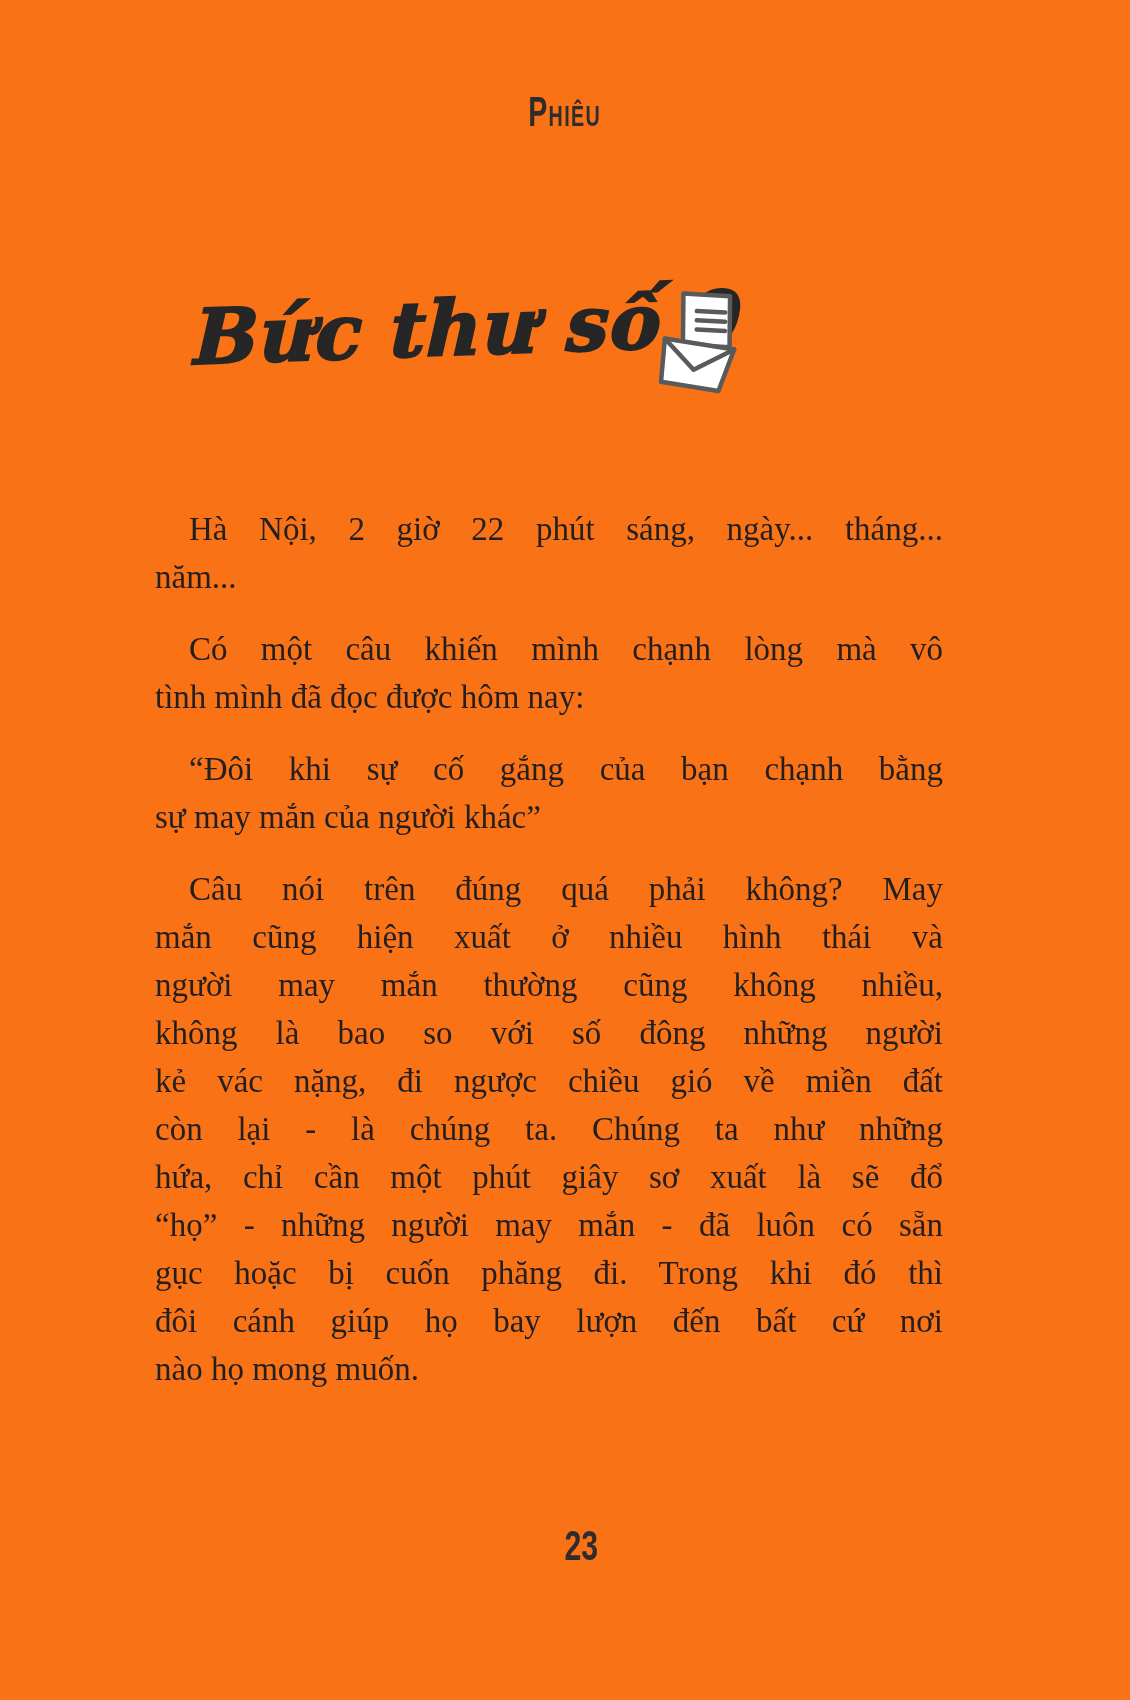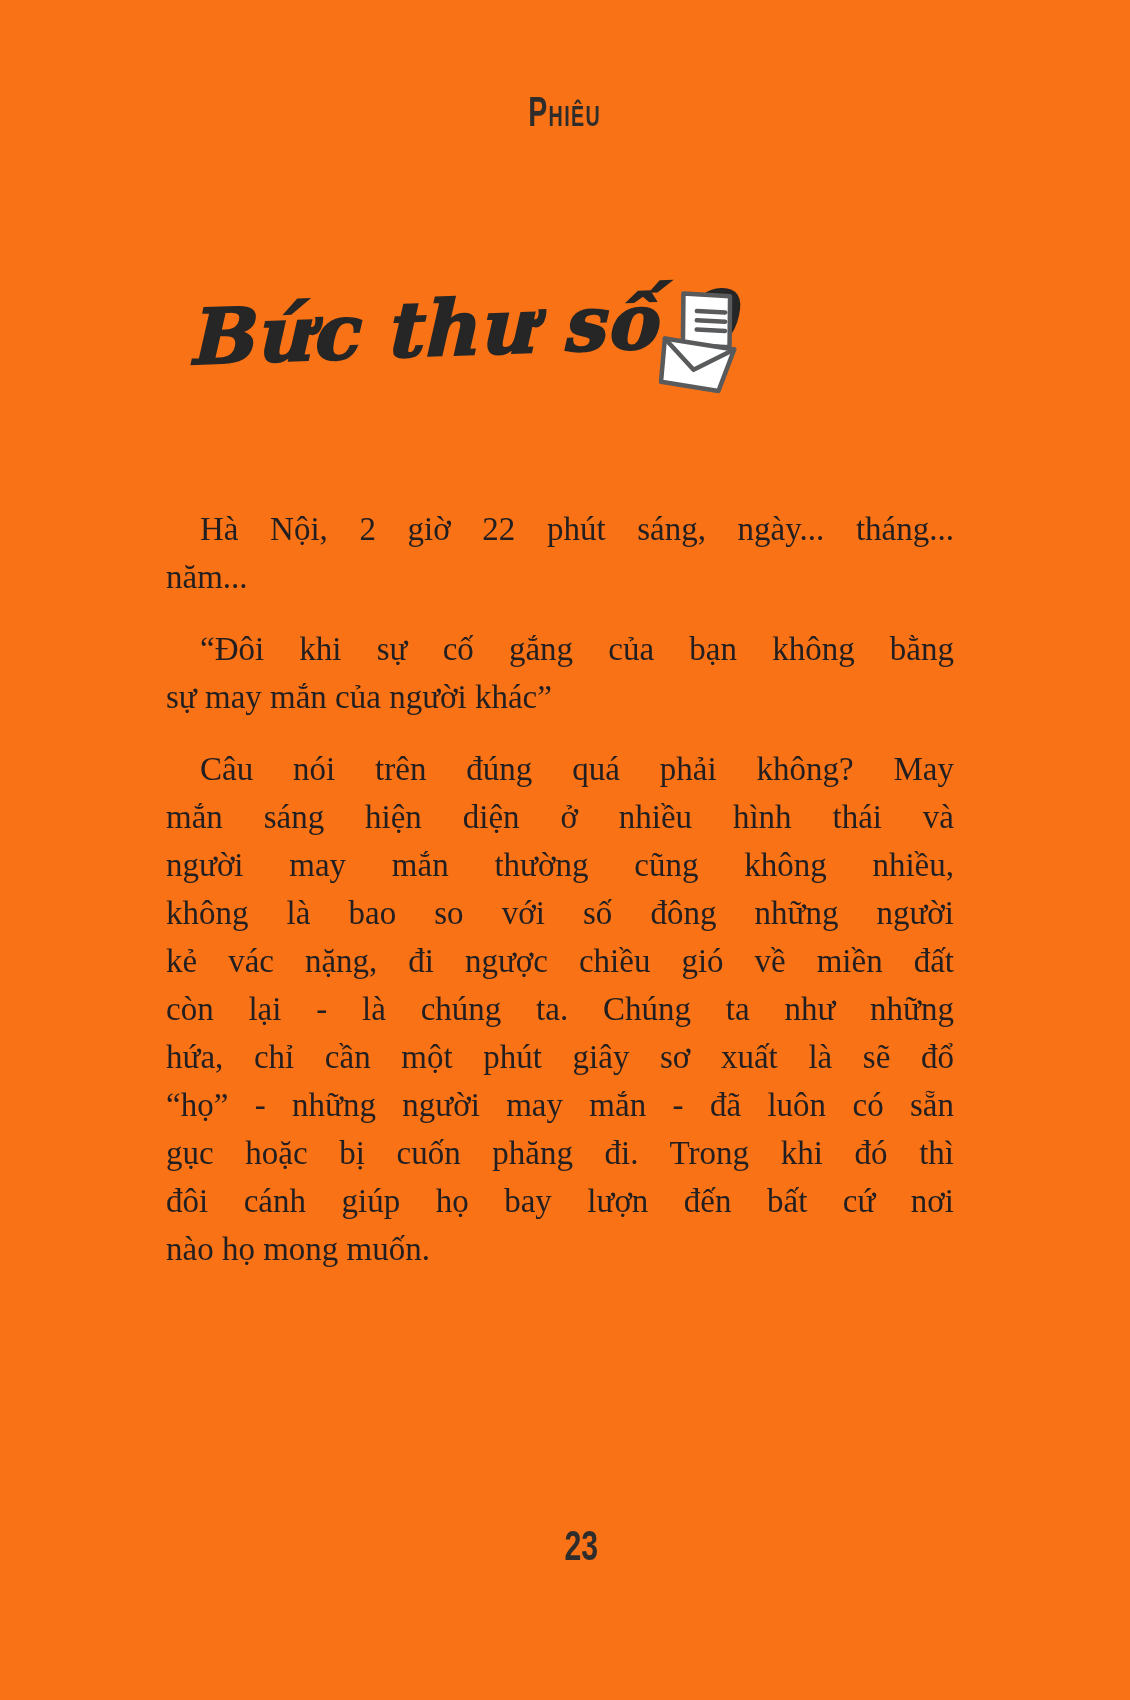--- a/index.html
+++ b/index.html
@@ -59,21 +59,21 @@
     left:458px;
     top:-10px;
     width:92px;
     height:114px;
     display:inline-block;
   }
   
   .body-text{
     position:absolute;
     top:505px;
-    left:166px;
+    left:155px;
     width:788px;
     font-size:33px;
     line-height:48px;
     color:#231f20;
   }
   .para{margin:0 0 24px 0;}
   .para:last-child{margin-bottom:8px;}
   .line{
     text-align:center;
     text-align-last:left;
@@ -129,26 +129,30 @@
       </svg>
     </span>
   </div>
 
   <div class="body-text">
       <div class="para">
         <div class="line first just">Hà Nội, 2 giờ 22 phút sáng, ngày... tháng...</div>
         <div class="line">năm...</div>
       </div>
       <div class="para">
-        <div class="line first just">“Đôi khi sự cố gắng của bạn không bằng</div>
+        <div class="line first just">Có một câu khiến mình chạnh lòng mà vô</div>
+        <div class="line">tình mình đã đọc được hôm nay:</div>
+      </div>
+      <div class="para">
+        <div class="line first just">“Đôi khi sự cố gắng của bạn chạnh bằng</div>
         <div class="line">sự may mắn của người khác”</div>
       </div>
       <div class="para">
         <div class="line first just">Câu nói trên đúng quá phải không? May</div>
-        <div class="line just">mắn sáng hiện diện ở nhiều hình thái và</div>
+        <div class="line just">mắn cũng hiện xuất ở nhiều hình thái và</div>
         <div class="line just">người may mắn thường cũng không nhiều,</div>
         <div class="line just">không là bao so với số đông những người</div>
         <div class="line just">kẻ vác nặng, đi ngược chiều gió về miền đất</div>
         <div class="line just">còn lại - là chúng ta. Chúng ta như những</div>
         <div class="line just">hứa, chỉ cần một phút giây sơ xuất là sẽ đổ</div>
         <div class="line just">“họ” - những người may mắn - đã luôn có sẵn</div>
         <div class="line just">gục hoặc bị cuốn phăng đi. Trong khi đó thì</div>
         <div class="line just">đôi cánh giúp họ bay lượn đến bất cứ nơi</div>
         <div class="line">nào họ mong muốn.</div>
       </div>

